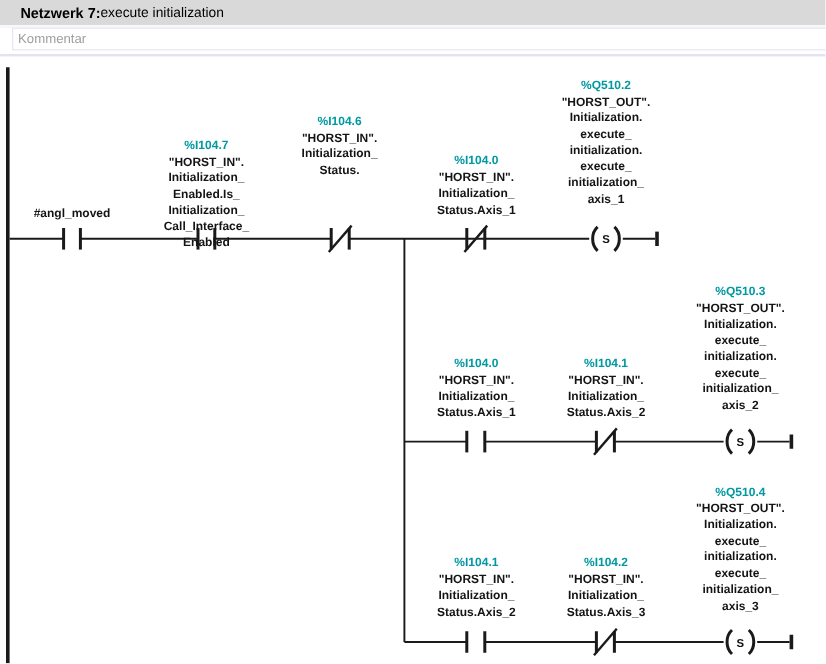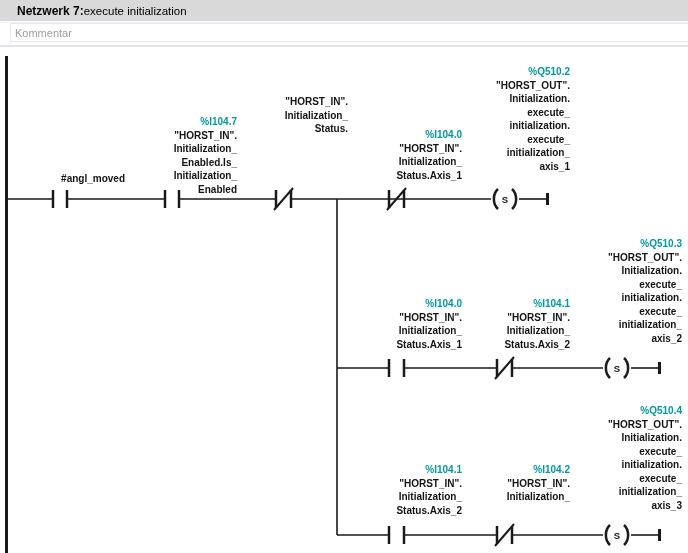--- a/index.html
+++ b/index.html
@@ -21,21 +21,21 @@
     background:#ffffff;border:1px solid #e6e6f0;display:flex;align-items:center;
   }
   .comment-text{font-size:11px;color:#9e9e9e;margin-left:4px;text-align:center;}
   .lav-sep{position:absolute;left:0;top:45px;width:688px;height:2px;background:#e2e2f0;}
 
   
   .ladder-svg{position:absolute;left:0;top:0;}
 
   
   .op{
-    position:absolute;width:130px;text-align:right;
+    position:absolute;width:130px;text-align:center;
     font-size:10px;line-height:13.5px;font-weight:bold;color:#141414;
     white-space:nowrap;cursor:default;
   }
   .op .addr{color:#0099a2;}
   .svg-s{font-size:9.5px;font-weight:bold;fill:#141414;}
 </style>
 </head>
 <body>
 
 <div class="net-header">
@@ -132,24 +132,26 @@
 <div class="op" style="left:-5px;top:172px;">
   <div>#angl_moved</div>
 </div>
 
 <div class="op" style="left:107px;top:87px;margin-top:28px;">
   <div class="addr">%I104.7</div>
   <div>"HORST_IN".</div>
   <div>Initialization_</div>
   <div>Enabled.Is_</div>
   <div>Initialization_</div>
+  <div>Call_Interface_</div>
   <div>Enabled</div>
 </div>
 
 <div class="op" style="left:218px;top:95px;">
+  <div class="addr">%I104.6</div>
   <div>"HORST_IN".</div>
   <div>Initialization_</div>
   <div>Status.</div>
 </div>
 
 <div class="op" style="left:332px;top:128px;">
   <div class="addr">%I104.0</div>
   <div>"HORST_IN".</div>
   <div>Initialization_</div>
   <div>Status.Axis_1</div>
@@ -195,20 +197,21 @@
   <div class="addr">%I104.1</div>
   <div>"HORST_IN".</div>
   <div>Initialization_</div>
   <div>Status.Axis_2</div>
 </div>
 
 <div class="op" style="left:440px;top:463px;">
   <div class="addr">%I104.2</div>
   <div>"HORST_IN".</div>
   <div>Initialization_</div>
+  <div>Status.Axis_3</div>
 </div>
 
 <div class="op" style="left:552px;top:404px;">
   <div class="addr">%Q510.4</div>
   <div>"HORST_OUT".</div>
   <div>Initialization.</div>
   <div>execute_</div>
   <div>initialization.</div>
   <div>execute_</div>
   <div>initialization_</div>

